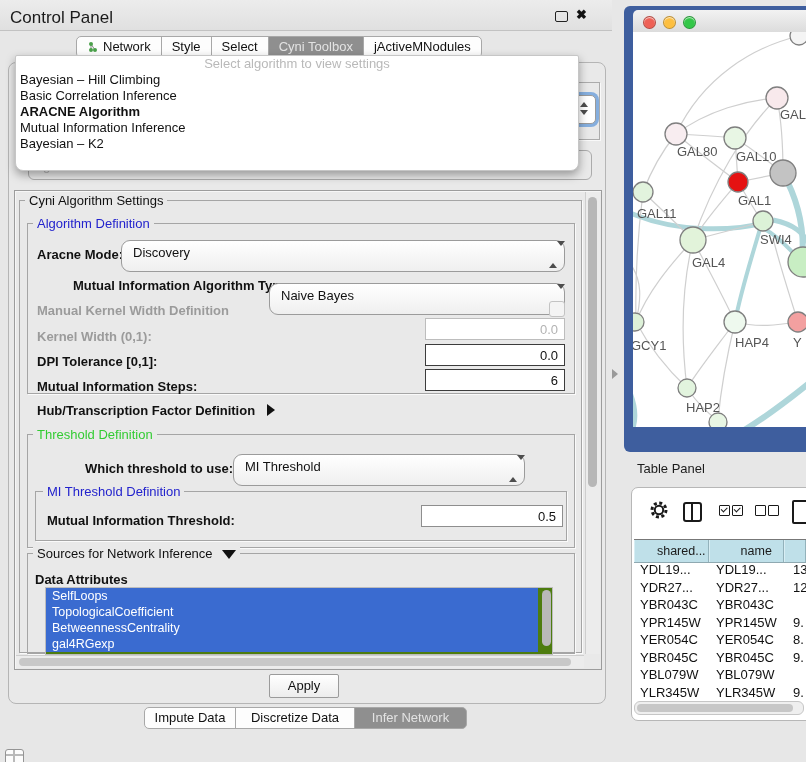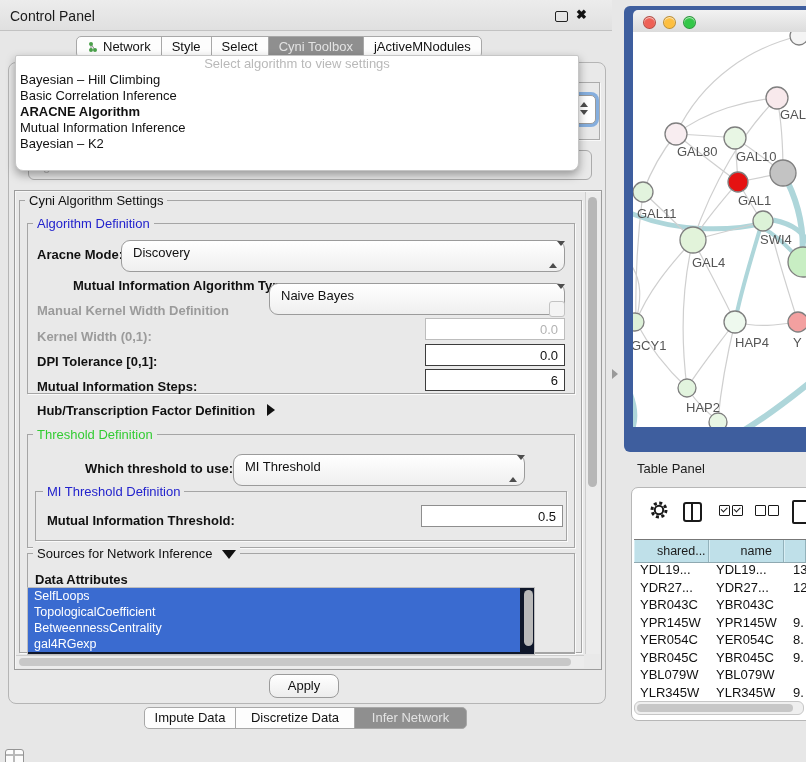--- a/index.html
+++ b/index.html
@@ -5,21 +5,21 @@
   html,body{margin:0;padding:0;}
   body{
     position:relative;width:806px;height:762px;overflow:hidden;
     background:#e7e7e7;font-family:"Liberation Sans",sans-serif;
     -webkit-font-smoothing:antialiased;
   }
   .abs{position:absolute;}
 
   
   .cp-titlebar{left:0;top:0;width:612px;height:30px;background:linear-gradient(#ececec,#e0e0e0);border-bottom:1px solid #c2c2c2;}
-  .cp-title{left:10px;top:8px;font-size:14px;color:#1a1a1a;}
+  .cp-title{left:10px;top:8px;font-size:17px;color:#1a1a1a;}
   .float-btn{left:555px;top:11px;width:11px;height:9px;border:1.5px solid #222;border-radius:2px;background:transparent;}
   .close-btn{left:576px;top:7px;font-size:13px;font-weight:bold;color:#111;}
 
   .cp-panel{left:8px;top:62px;width:596px;height:640px;border:1px solid #b5b5b5;border-radius:8px;background:#e9e9e9;}
 
   
   .tabs{left:77px;top:36px;height:20px;display:flex;}
   .tab{height:20px;line-height:20px;background:#fdfdfd;border:1px solid #a8a8a8;margin-left:-1px;
        font-size:13px;color:#111;text-align:center;padding:0 10px;white-space:nowrap;display:flex;align-items:center;gap:4px;}
   .tab:first-child{border-radius:5px 0 0 5px;}
@@ -61,30 +61,30 @@
   .field{position:absolute;height:22px;background:#fff;box-sizing:border-box;font-size:13px;text-align:right;padding:3px 6px 0 0;color:#111;}
   .field.strong{border:1.5px solid #3c3c3c;}
   .field.normal{border:1px solid #8e8e8e;}
   .field.dis{border:1px solid #bdbdbd;color:#b3b3b3;}
 
   .chk{position:absolute;width:14px;height:14px;border:1px solid #c3c3c3;border-radius:3px;background:#f4f4f4;}
 
   .tri-right{display:inline-block;width:0;height:0;border-top:6px solid transparent;border-bottom:6px solid transparent;border-left:8px solid #111;margin-left:8px;vertical-align:-1px;}
   .tri-down{display:inline-block;width:0;height:0;border-left:7px solid transparent;border-right:7px solid transparent;border-top:9px solid #111;margin-left:6px;vertical-align:-1px;}
 
-  .attr-list{position:absolute;left:12px;top:396px;width:506px;height:66px;background:#0f172a;border:1px solid #bdbdbd;overflow:hidden;}
+  .attr-list{position:absolute;left:30px;top:396px;width:506px;height:66px;background:#4d7c0f;border:1px solid #bdbdbd;overflow:hidden;}
   .attr-item{height:16px;line-height:16px;font-size:12.5px;color:#fff;padding-left:6px;width:492px;box-sizing:border-box;}
   .attr-sb{position:absolute;right:1px;top:2px;width:9px;height:56px;background:#b9b9b9;border-radius:5px;}
 
   .vscroll{position:absolute;left:570px;top:1px;width:14px;height:462px;background:#ececec;border-left:1px solid #cecece;}
   .vscroll .thumb{position:absolute;left:2px;top:5px;width:9px;height:290px;background:#b7b7b7;border-radius:5px;}
   .hscroll{position:absolute;left:1px;top:464px;width:568px;height:12px;background:#ececec;border-top:1px solid #cecece;}
   .hscroll .thumb{position:absolute;left:3px;top:2px;width:552px;height:8px;background:#c8c8c8;border-radius:4px;}
 
-  .apply{left:269px;top:674px;width:68px;height:22px;border:1px solid #9b9b9b;border-radius:8px;
+  .apply{left:269px;top:674px;width:68px;height:22px;border:1px solid #9b9b9b;border-radius:2px;
          background:linear-gradient(#ffffff,#ededed);font-size:13px;color:#111;text-align:center;line-height:21px;}
 
   
   .netwin{left:624px;top:6px;width:182px;height:446px;background:#3e5e9e;border-radius:6px 0 0 6px;}
   .net-titlebar{left:633px;top:10px;width:173px;height:22px;background:linear-gradient(#f2f2f2,#dcdcdc);border-bottom:1px solid #a9a9a9;border-radius:5px 0 0 0;}
   .light{position:absolute;top:6px;width:11px;height:11px;border-radius:50%;box-shadow:inset 0 1px 1px rgba(255,255,255,.7);}
   .net-canvas{left:633px;top:32px;width:206px;height:395px;background:#fff;overflow:hidden;}
 
   
   .tp-title{left:637px;top:461px;font-size:13px;color:#1c1c1c;}

